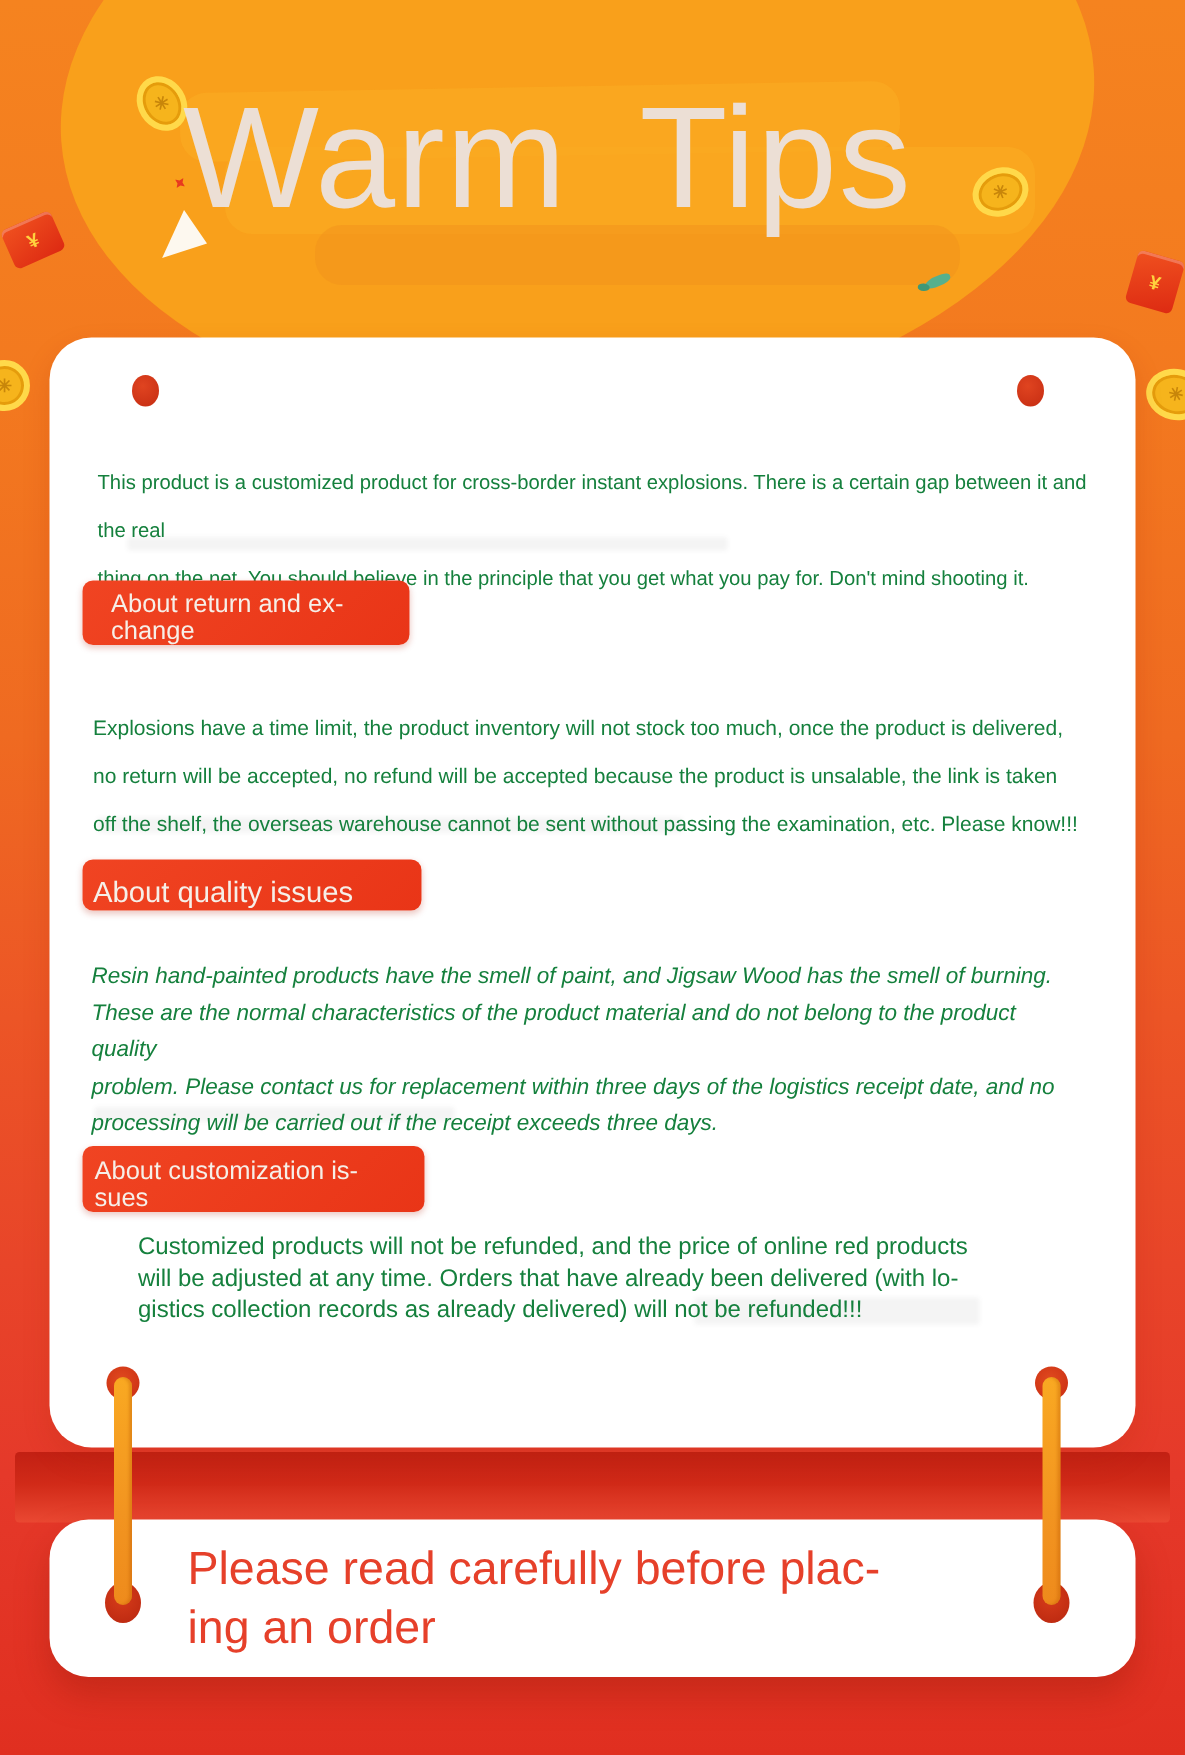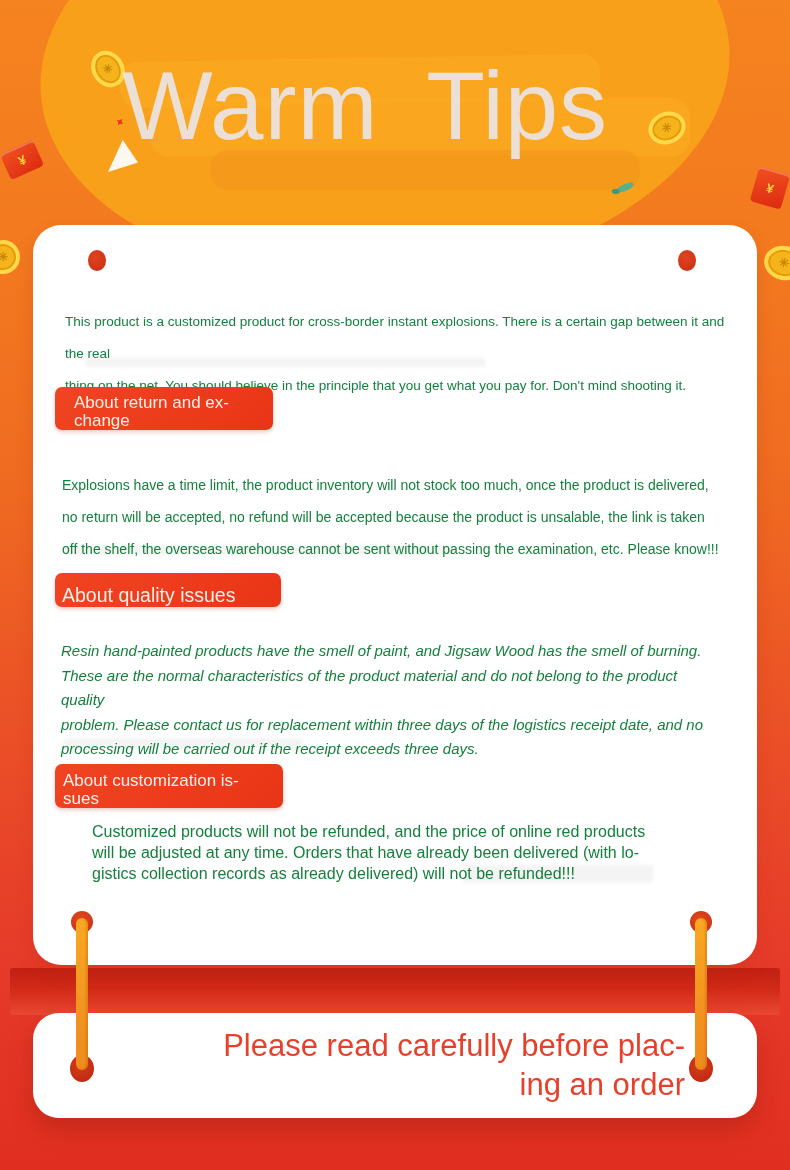--- a/index.html
+++ b/index.html
@@ -78,21 +78,21 @@
   .pin.left{left:68px;}
   .pin.right{left:687px;}
   .pin .knob-top{position:absolute;left:3px;top:1px;width:22px;height:22px;border-radius:50%;
     background:radial-gradient(circle at 45% 40%,#e04a1f,#c92c12);}
   .pin .knob-bottom{position:absolute;left:2px;top:145px;width:24px;height:27px;border-radius:50%;
     background:radial-gradient(circle at 45% 40%,#d63c1a,#b8260f);}
   .pin .bar{position:absolute;left:8px;top:8px;width:12px;height:152px;border-radius:6px;
     background:linear-gradient(180deg,#f9a922,#f29420 60%,#ee8b1c);box-shadow:inset -2px 0 2px rgba(190,90,0,.35);}
   
   .card-footer{left:33px;top:1013px;width:724px;height:105px;border-radius:26px;
-    box-shadow:0 12px 22px rgba(150,25,10,.35);text-align:right;}
+    box-shadow:0 12px 22px rgba(150,25,10,.35);}
   .footer-title{position:absolute;left:92px;top:13px;margin:0;width:560px;
     font-size:31px;line-height:39px;font-weight:400;color:#e6402a;white-space:pre-line;}
 </style>
 </head>
 <body>
 
 <div class="stage">
 
   <div class="header-blob"></div>
   <div class="smear s1"></div>

